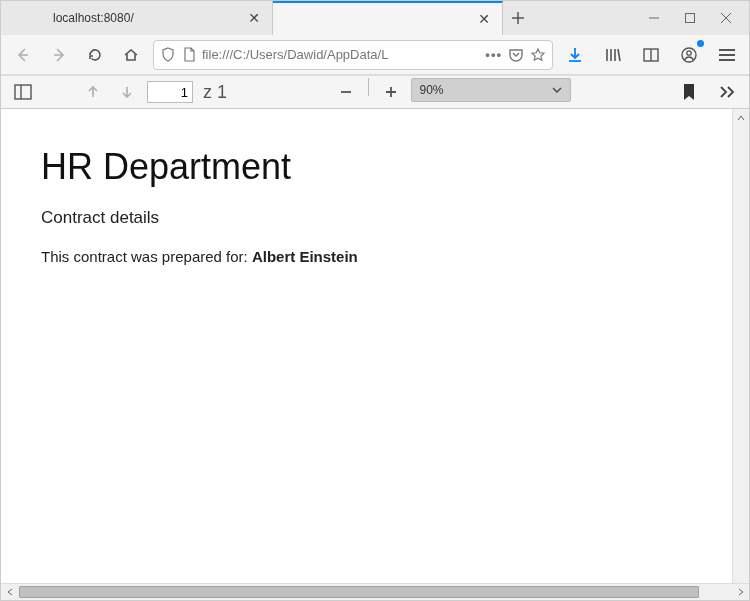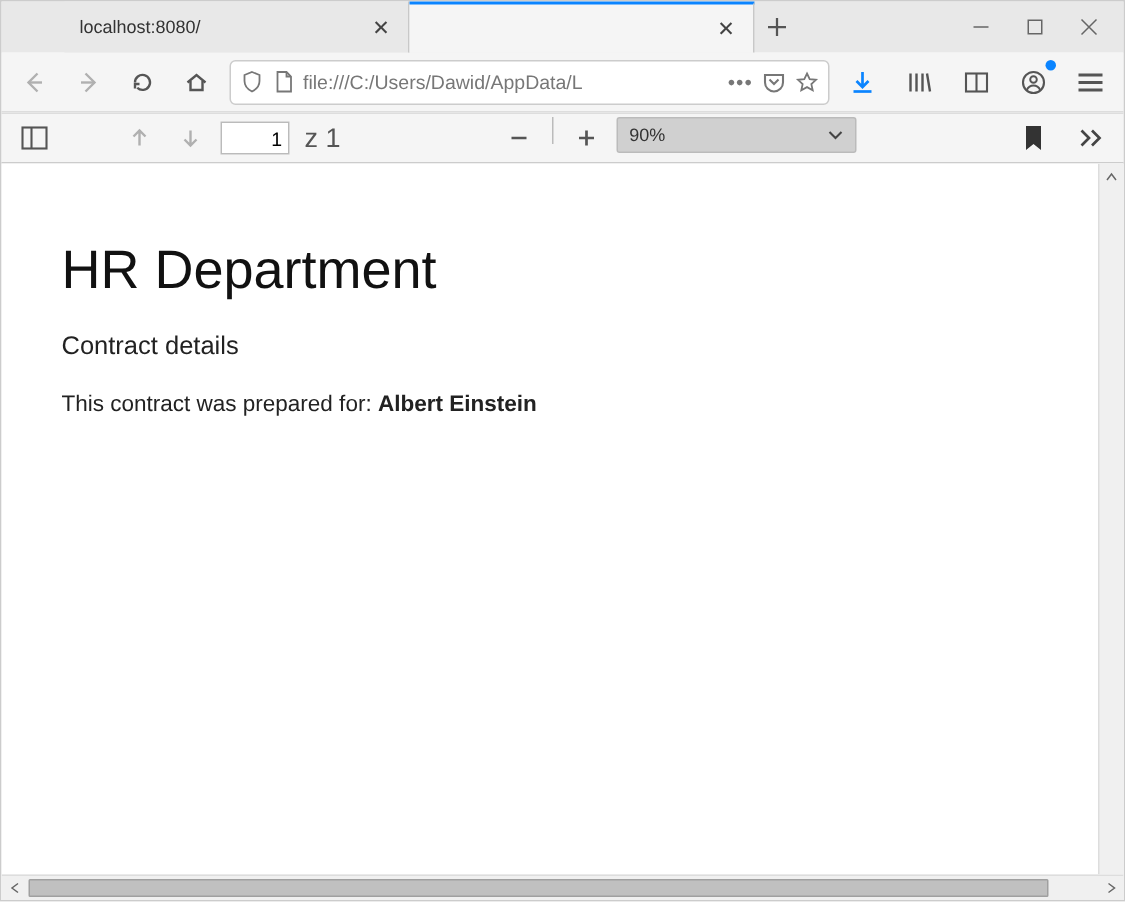--- a/index.html
+++ b/index.html
@@ -42,21 +42,21 @@
 .tool-right { display: flex; align-items: center; gap: 10px; }
 
 
 .content { flex: 1; position: relative; background: #fff; display: flex; flex-direction: column; overflow: hidden; }
 .docwrap { flex: 1; position: relative; overflow: hidden; }
 .vscroll { position: absolute; right: 0; top: 0; width: 17px; height: 100%; background: #f0f0f0; border-left: 1px solid #ddd; }
 .vscroll .arrow { width:100%; height:17px; display:flex; align-items:center; justify-content:center; font-size:9px; color:#666; }
 .hscroll { height: 17px; background: #f0f0f0; border-top: 1px solid #ddd; display: flex; align-items: center; }
 .hscroll .arrow { width:17px; height:100%; display:flex; align-items:center; justify-content:center; font-size:9px; color:#666; }
 .hscroll .thumb { height:12px; background:#c0c0c0; border:1px solid #a0a0a0; border-radius:1px; margin:0 1px; width: 680px; }
-.doc { position: absolute; left: 40px; top: 50px; right: 60px; color: #111; font-family: "Segoe UI", Arial, sans-serif; }
+.doc { position: absolute; left: 40px; top: 37px; right: 60px; color: #111; font-family: "Segoe UI", Arial, sans-serif; }
 .doc h1 { font-size: 36px; font-weight: 400; margin-bottom: 20px; color: #111; }
 .doc h2 { font-size: 17px; font-weight: 400; margin-bottom: 20px; color: #222; }
 .doc p { font-size: 15px; font-family: Verdana, Arial, sans-serif; color: #222; }
 .doc p b { font-weight: 700; font-family: Verdana, Arial, sans-serif;}
 
 svg { display: block; }
 </style>
 </head>
 <body>
 

